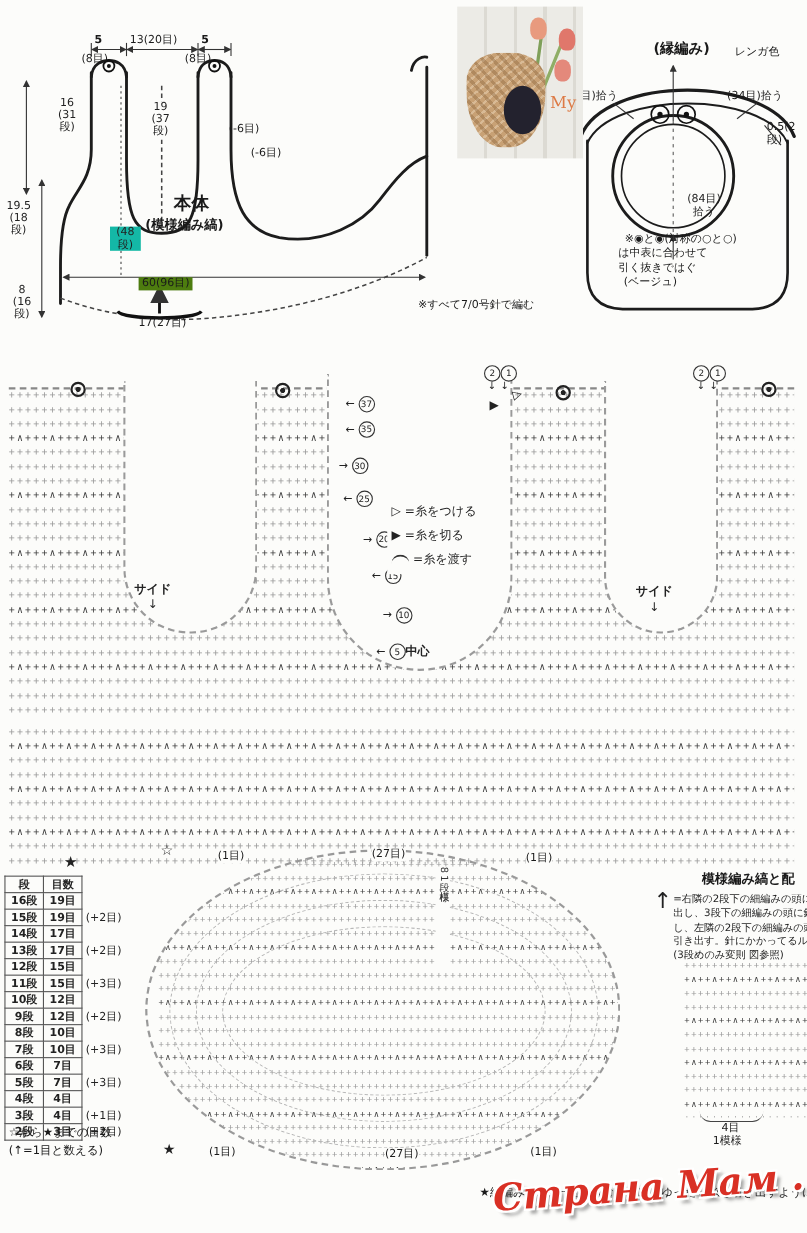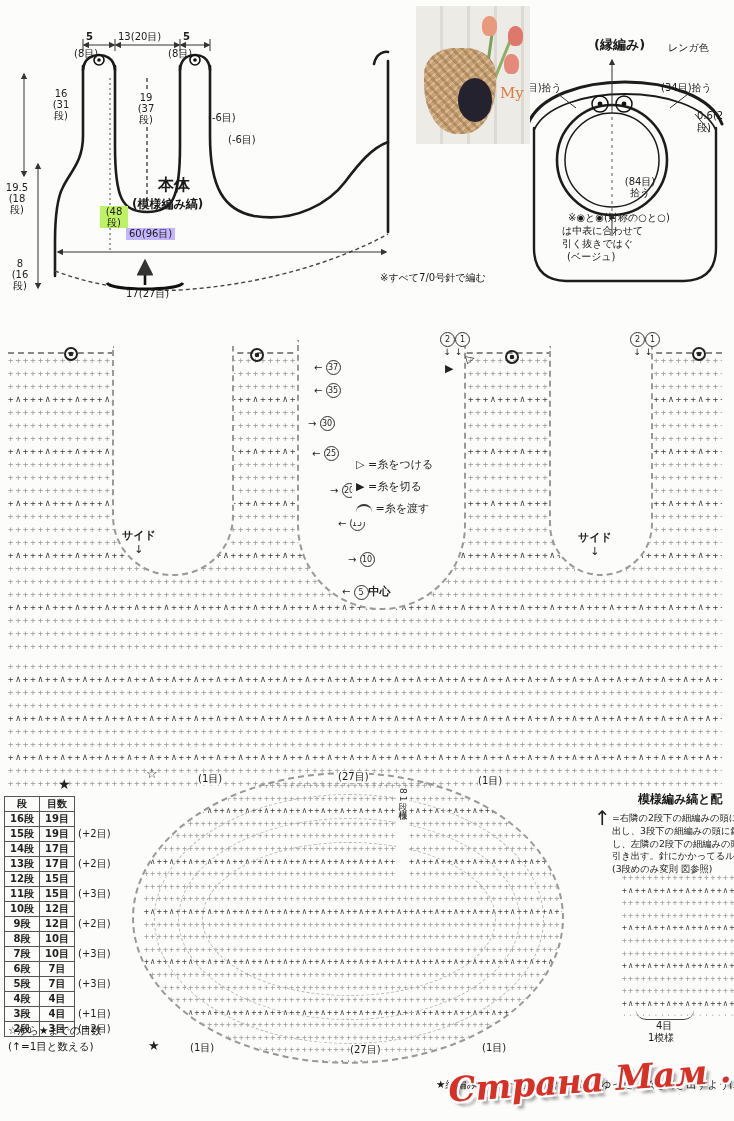--- a/index.html
+++ b/index.html
@@ -103,23 +103,23 @@
 <div class="abs lbl" style="left:208px;top:112px;">(-6目)</div>
 <div class="abs lbl" style="left:228px;top:134px;">(-6目)</div>
 <div class="abs ml" style="left:2px;top:182px;width:30px;">19.5
 (18
 段)</div>
 <div class="abs ml" style="left:6px;top:258px;width:28px;">8
 (16
 段)</div>
 <div class="abs lbl" style="left:158px;top:176px;font-size:16px;font-weight:bold;">本体</div>
 <div class="abs lbl" style="left:132px;top:198px;font-size:12px;font-weight:600;">(模様編み縞)</div>
-<div class="abs ml" style="left:100px;top:206px;width:28px;background:#bef264;">(48
+<div class="abs ml" style="left:100px;top:206px;width:28px;background:#14b8a6;">(48
 段)</div>
-<div class="abs lbl" style="left:126px;top:228px;background:#c4b5fd;padding:0 3px;">60(96目)</div>
+<div class="abs lbl" style="left:126px;top:252px;background:#4d7c0f;padding:0 3px;">60(96目)</div>
 <div class="abs lbl" style="left:126px;top:288px;">17(27目)</div>
 <div class="abs lbl" style="left:380px;top:272px;">※すべて7/0号針で編む</div>
 
 <div class="abs photo" style="left:398px;top:6px;width:114px;height:138px;margin-left:18px;">
   <div class="stem" style="left:72px;top:18px;transform:rotate(8deg);"></div>
   <div class="stem" style="left:84px;top:28px;transform:rotate(22deg);background:#8fae66;"></div>
   <div class="tulip" style="left:66px;top:10px;background:#e89a7e;"></div>
   <div class="tulip" style="left:92px;top:20px;background:#e0776b;"></div>
   <div class="tulip" style="left:88px;top:48px;background:#e4897b;"></div>
   <div class="bag">
@@ -146,21 +146,21 @@
   </g>
   <circle cx="82" cy="54" r="8" fill="none" stroke="#111" stroke-width="1.5"></circle>
     <circle cx="82" cy="54" r="2.4" fill="#111"></circle>
   <circle cx="106" cy="54" r="8" fill="none" stroke="#111" stroke-width="1.5"></circle>
     <circle cx="106" cy="54" r="2.4" fill="#111"></circle>
 </svg>
 <div class="abs lbl" style="left:594px;top:38px;font-size:13px;font-weight:bold;">(縁編み)</div>
 <div class="abs lbl" style="left:668px;top:42px;">レンガ色</div>
 <div class="abs lbl" style="left:511px;top:82px;">(34目)拾う</div>
 <div class="abs lbl" style="left:661px;top:82px;">(34目)拾う</div>
-<div class="abs lbl" style="left:697px;top:110px;width:34px;white-space:normal;">0.6(2段)</div>
+<div class="abs lbl" style="left:697px;top:110px;width:34px;white-space:normal;">0.5(2段)</div>
 <div class="abs ml" style="left:620px;top:176px;width:40px;">(84目)
 拾う</div>
 <div class="abs lbl" style="left:568px;top:212px;">※◉と◉(対称の○と○)</div>
 <div class="abs lbl" style="left:562px;top:225px;">は中表に合わせて</div>
 <div class="abs lbl" style="left:562px;top:238px;">引く抜きではぐ</div>
 <div class="abs lbl" style="left:567px;top:251px;">(ベージュ)</div>
 
 <div class="abs tex" style="left:8px;top:352px;width:714px;height:295px;border-top:2px dashed #888;">
     <div class="ta">++++++++++++++++++++++++++++++++++++++++++++++++++++++++++++++++++++++++++++++++++++++++++++++++++++++++++++++</div>
     <div class="ta">++++++++++++++++++++++++++++++++++++++++++++++++++++++++++++++++++++++++++++++++++++++++++++++++++++++++++++++</div>

